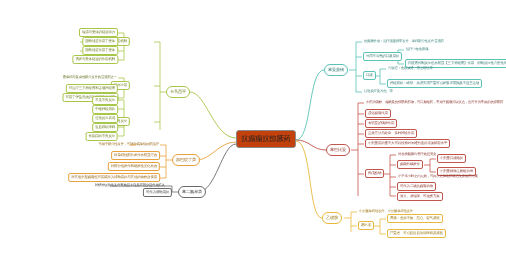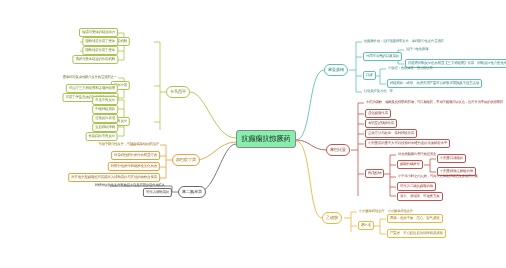--- a/index.html
+++ b/index.html
@@ -35,21 +35,21 @@
     background: #ffffff;
     color: #3c3c3c;
   }
   
   .n-root {
     border: 1px solid #8a8a8a;
     border-radius: 3px;
     font-size: 7.2px;
     padding: 3px 16px;
     color: #222;
-    background: #86efac;
+    background: #c2410c;
   }
   
   .n-l1 {
     border-width: 1px;
     border-style: solid;
     border-radius: 7px;
     font-size: 4.2px;
     padding: 2px 3px;
   }
   

